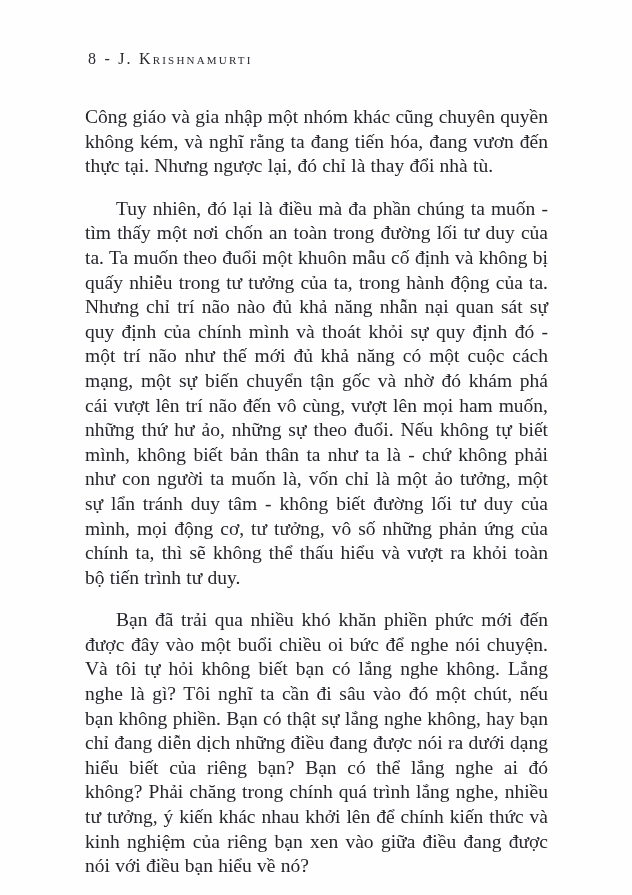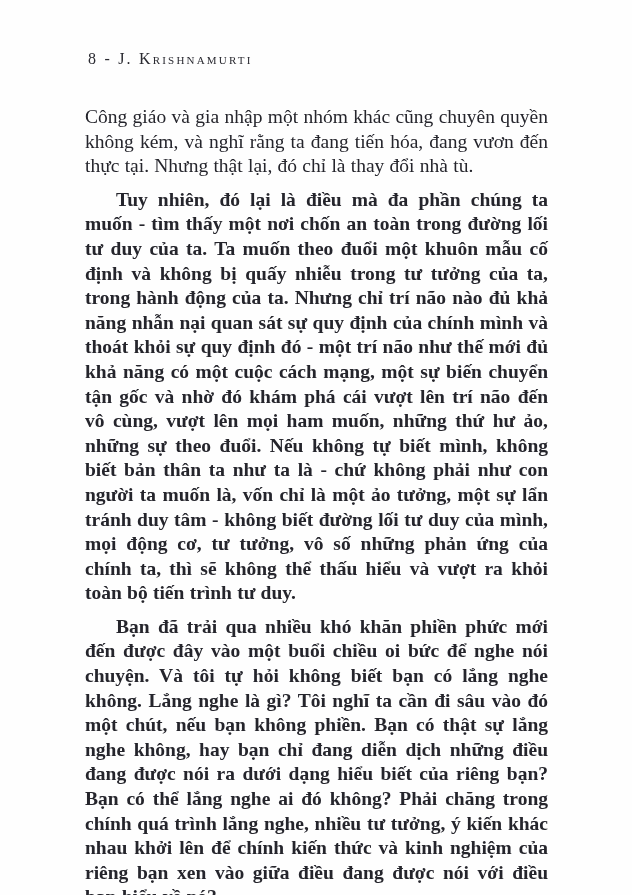--- a/index.html
+++ b/index.html
@@ -38,32 +38,31 @@
   .para {
     margin: 0;
     font-size: 19.5px;
     line-height: 24.6px;
     text-align: justify;
     text-justify: inter-word;
     hyphens: none;
     word-spacing: 0.02em;
   }
   .para + .para {
-    margin-top: 9px;
-    font-weight: bold;
+    margin-top: 18px;
   }
   .para.indent {
     text-indent: 31px;
   }
 </style>
 </head>
 <body style="background: rgb(254, 254, 254);">
 
 <div class="page" style="color: rgb(37, 37, 44);">
   <header class="running-head">
     <span>8 - J. Krishnamurti</span>
   </header>
   <main class="text-block" id="body-text">
-      <p class="para">Công giáo và gia nhập một nhóm khác cũng chuyên quyền không kém, và nghĩ rằng ta đang tiến hóa, đang vươn đến thực tại. Nhưng thật lại, đó chỉ là thay đổi nhà tù.</p>
+      <p class="para">Công giáo và gia nhập một nhóm khác cũng chuyên quyền không kém, và nghĩ rằng ta đang tiến hóa, đang vươn đến thực tại. Nhưng ngược lại, đó chỉ là thay đổi nhà tù.</p>
       <p class="para indent">Tuy nhiên, đó lại là điều mà đa phần chúng ta muốn - tìm thấy một nơi chốn an toàn trong đường lối tư duy của ta. Ta muốn theo đuổi một khuôn mẫu cố định và không bị quấy nhiễu trong tư tưởng của ta, trong hành động của ta. Nhưng chỉ trí não nào đủ khả năng nhẫn nại quan sát sự quy định của chính mình và thoát khỏi sự quy định đó - một trí não như thế mới đủ khả năng có một cuộc cách mạng, một sự biến chuyển tận gốc và nhờ đó khám phá cái vượt lên trí não đến vô cùng, vượt lên mọi ham muốn, những thứ hư ảo, những sự theo đuổi. Nếu không tự biết mình, không biết bản thân ta như ta là - chứ không phải như con người ta muốn là, vốn chỉ là một ảo tưởng, một sự lẩn tránh duy tâm - không biết đường lối tư duy của mình, mọi động cơ, tư tưởng, vô số những phản ứng của chính ta, thì sẽ không thể thấu hiểu và vượt ra khỏi toàn bộ tiến trình tư duy.</p>
       <p class="para indent">Bạn đã trải qua nhiều khó khăn phiền phức mới đến được đây vào một buổi chiều oi bức để nghe nói chuyện. Và tôi tự hỏi không biết bạn có lắng nghe không. Lắng nghe là gì? Tôi nghĩ ta cần đi sâu vào đó một chút, nếu bạn không phiền. Bạn có thật sự lắng nghe không, hay bạn chỉ đang diễn dịch những điều đang được nói ra dưới dạng hiểu biết của riêng bạn? Bạn có thể lắng nghe ai đó không? Phải chăng trong chính quá trình lắng nghe, nhiều tư tưởng, ý kiến khác nhau khởi lên để chính kiến thức và kinh nghiệm của riêng bạn xen vào giữa điều đang được nói với điều bạn hiểu về nó?</p>
     </main>
 </div>
 
 </body></html>

